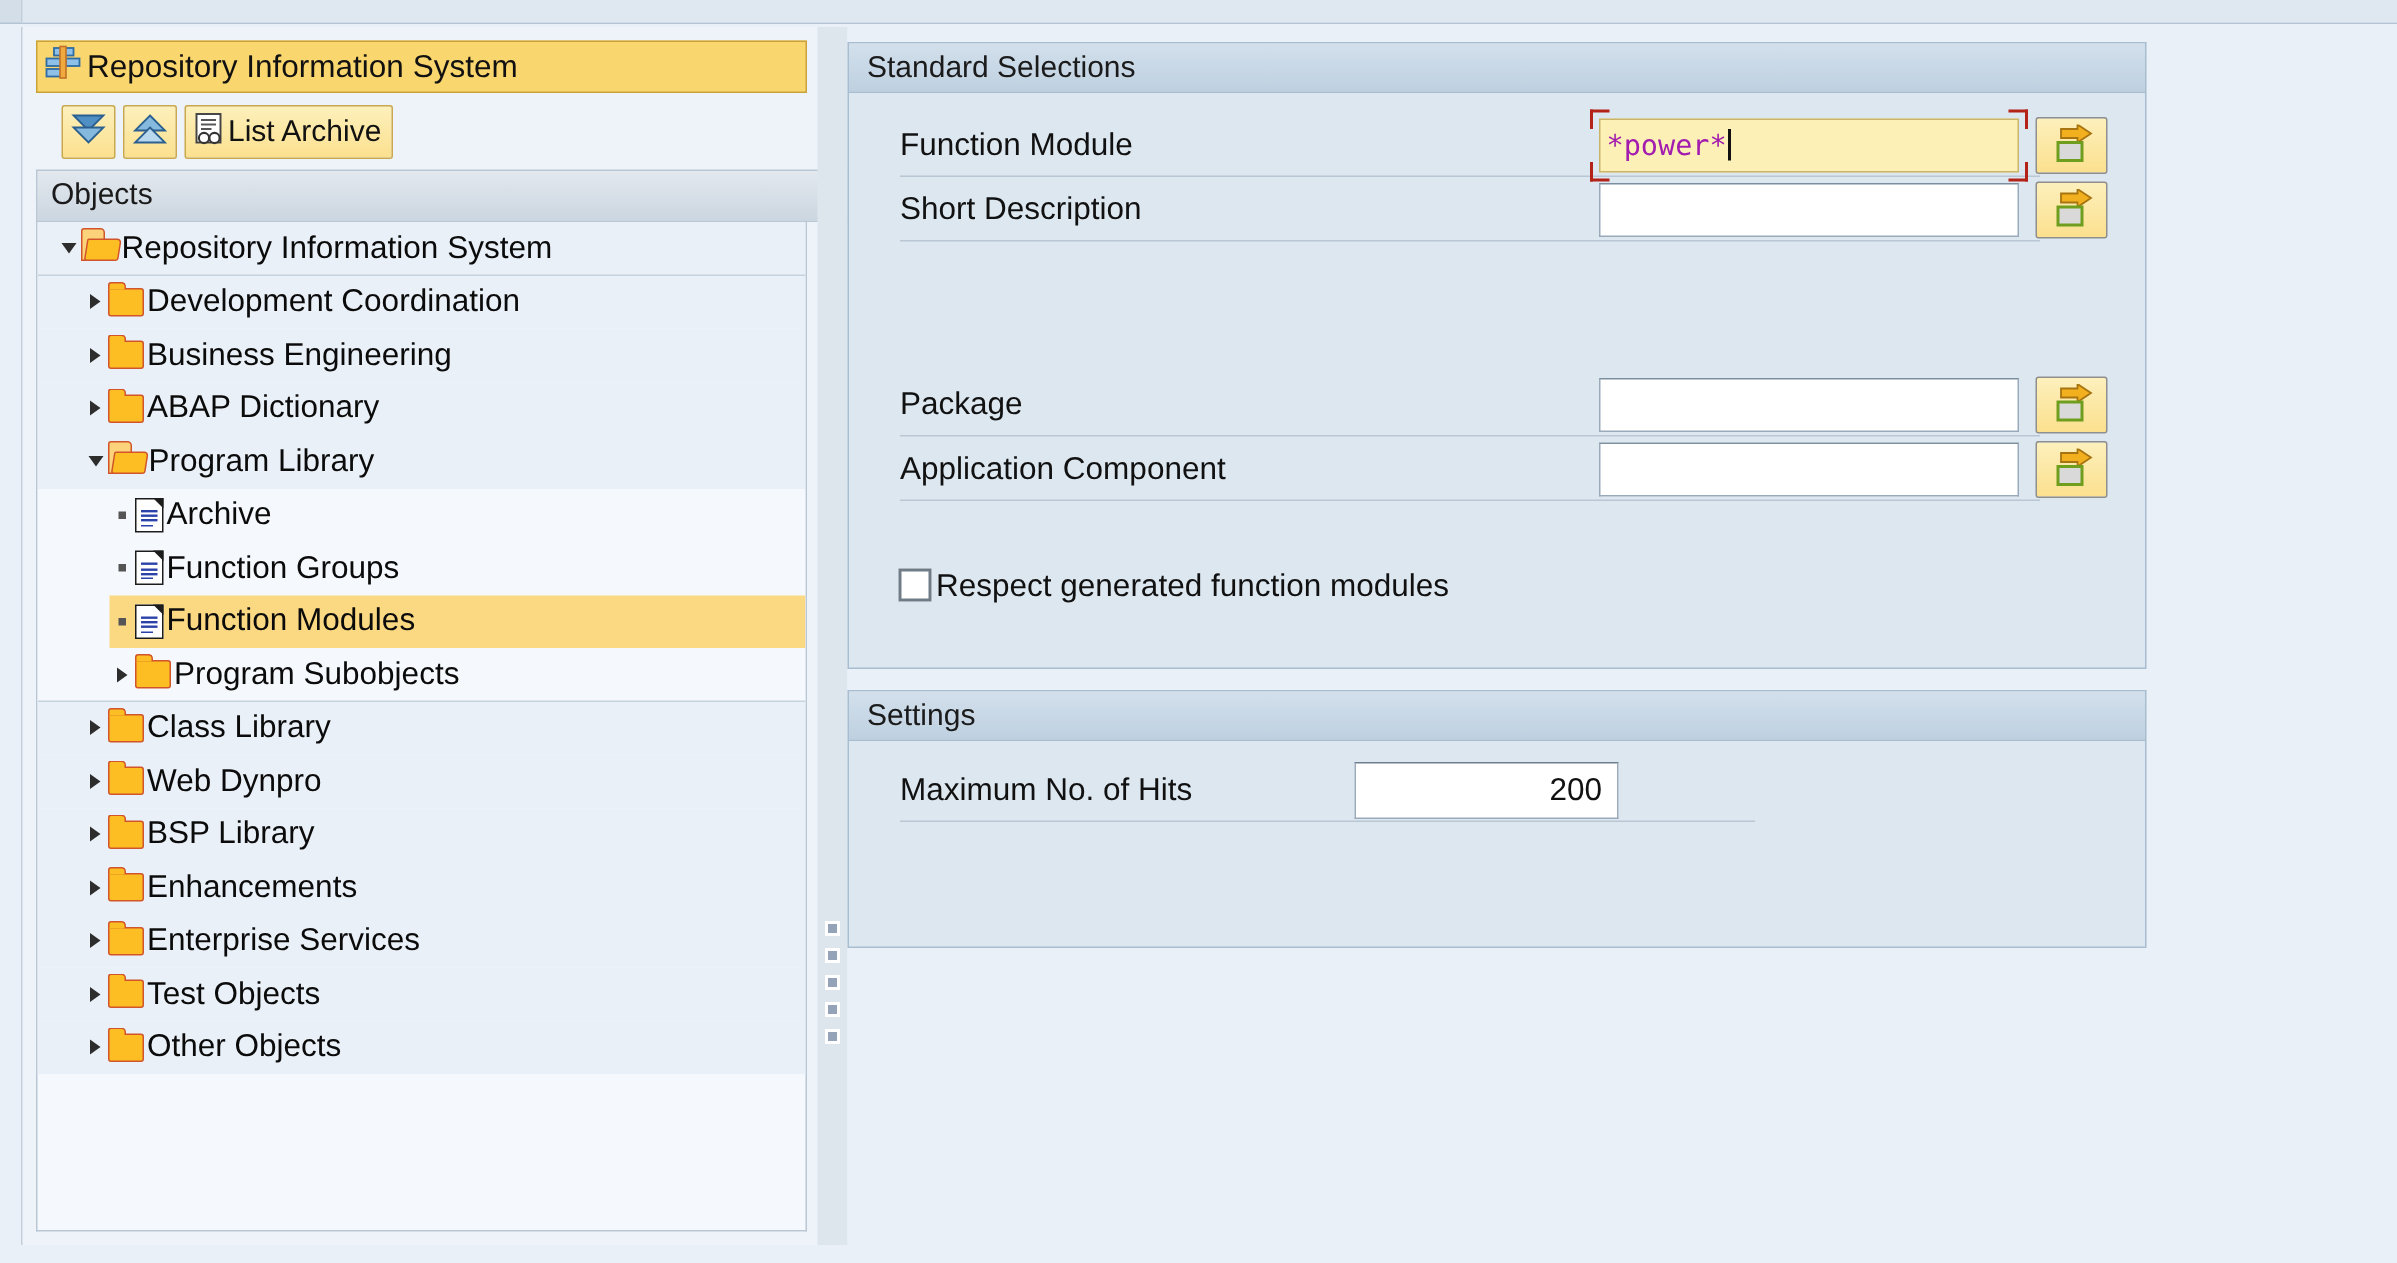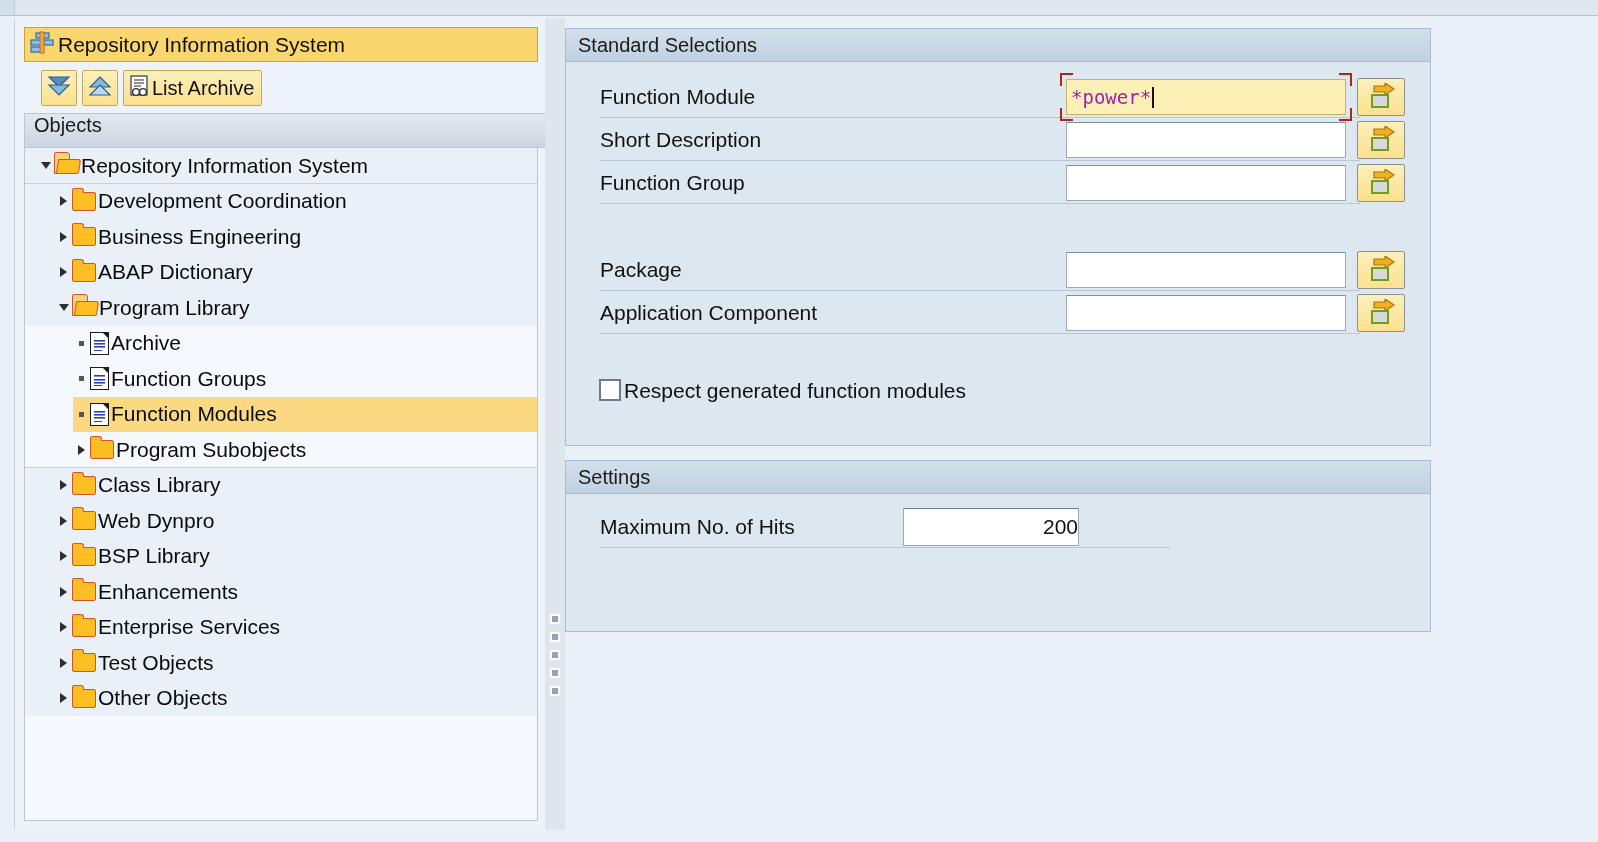--- a/index.html
+++ b/index.html
@@ -95,20 +95,21 @@
 
   
   .objects-header {
     position: absolute;
     left: 9px; top: 95px;
     width: 560px; height: 35px;
     background: linear-gradient(#e2e8ee, #ccd6e0);
     border: 1px solid #b9c6d3;
     box-sizing: border-box;
     display: flex;
+    align-items: center;
     padding-left: 9px;
   }
   .objects-header-text {
     font-size: 20px;
     color: #1a1a1a;
   }
 
   
   .tree {
     position: absolute;
@@ -404,21 +405,21 @@
     position: absolute;
     width: 176px; height: 38px;
     background: #ffffff;
     border: 1px solid #9aaabb;
     border-top-color: #6d7f90;
     box-sizing: border-box;
     font-size: 21px;
     color: #111;
     text-align: right;
     line-height: 36px;
-    padding-right: 0;
+    padding-right: 10px;
   }
 </style>
 </head>
 <body>
 
 <div id="app">
 
   <div class="top-strip">
     <div class="top-strip-inner"></div>
   </div>
@@ -651,31 +652,20 @@
         <span class="fline"></span>
         <span class="fld" style="left:500px; top:3px; width:280px;"></span>
         <span class="shbtn" style="left:791px; top:2px;">
           <svg width="30" height="28" viewBox="0 0 30 28">
             <polygon points="8,3 19,3 19,0 28,6 19,12 19,9 8,9" fill="#f2b01e" stroke="#a87412" stroke-width="1.2"></polygon>
             <rect x="6" y="12" width="16" height="12" fill="#d9d9d9" stroke="#6f9e1e" stroke-width="2"></rect>
           </svg>
         </span>
       </div>
 
-      <div class="frow" style="top:133px">
-        <span class="flabel">Function Group</span>
-        <span class="fline"></span>
-        <span class="fld" style="left:500px; top:3px; width:280px;"></span>
-        <span class="shbtn" style="left:791px; top:2px;">
-          <svg width="30" height="28" viewBox="0 0 30 28">
-            <polygon points="8,3 19,3 19,0 28,6 19,12 19,9 8,9" fill="#f2b01e" stroke="#a87412" stroke-width="1.2"></polygon>
-            <rect x="6" y="12" width="16" height="12" fill="#d9d9d9" stroke="#6f9e1e" stroke-width="2"></rect>
-          </svg>
-        </span>
-      </div>
 
       <div class="frow" style="top:220px">
         <span class="flabel">Package</span>
         <span class="fline"></span>
         <span class="fld" style="left:500px; top:3px; width:280px;"></span>
         <span class="shbtn" style="left:791px; top:2px;">
           <svg width="30" height="28" viewBox="0 0 30 28">
             <polygon points="8,3 19,3 19,0 28,6 19,12 19,9 8,9" fill="#f2b01e" stroke="#a87412" stroke-width="1.2"></polygon>
             <rect x="6" y="12" width="16" height="12" fill="#d9d9d9" stroke="#6f9e1e" stroke-width="2"></rect>
           </svg>

